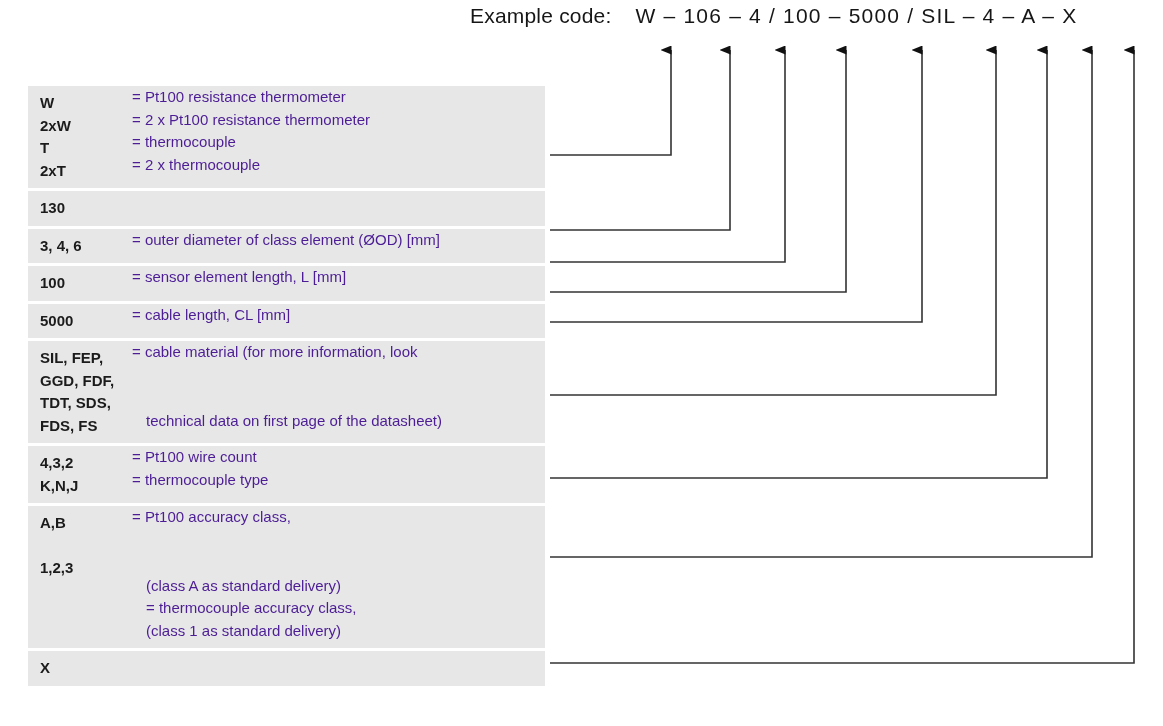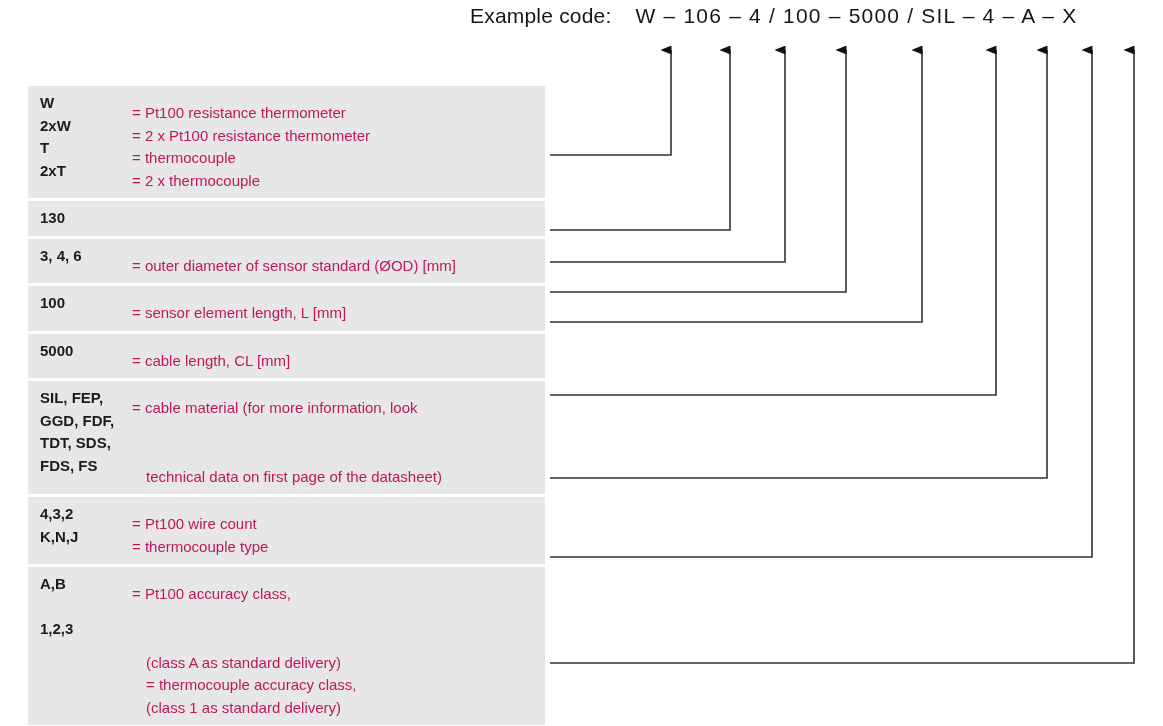--- a/index.html
+++ b/index.html
@@ -57,25 +57,25 @@
     padding: 6px 0 6px 12px;
     box-sizing: border-box;
     font-size: 15px;
     line-height: 22.5px;
     font-weight: 600;
     color: #1b1b1b;
     white-space: pre-line;
   }
   .desc-col {
     flex: 1 1 auto;
-    padding: 16px 8px 6px 0;
+    padding: 0 8px 6px 0;
     box-sizing: border-box;
     font-size: 15px;
     line-height: 22.5px;
-    color: #be185d;
+    color: #4c1d95;
     white-space: pre-line;
   }
   .desc-col .cont { display: block; padding-left: 14px; margin-top: 46px; }
 
   
   .write-lines {
     padding-top: 10px;
     padding-bottom: 4px;
   }
   .write-line {
@@ -112,21 +112,21 @@
         <div class="desc-col"><span>= Pt100 resistance thermometer
 = 2 x Pt100 resistance thermometer
 = thermocouple
 = 2 x thermocouple</span></div>
       </div>
       <div class="legend-row">
         <div class="code-col">130</div>
       </div>
       <div class="legend-row">
         <div class="code-col">3, 4, 6</div>
-        <div class="desc-col"><span>= outer diameter of sensor standard (ØOD) [mm]</span></div>
+        <div class="desc-col"><span>= outer diameter of class element (ØOD) [mm]</span></div>
       </div>
       <div class="legend-row">
         <div class="code-col">100</div>
         <div class="desc-col"><span>= sensor element length, L [mm]</span></div>
       </div>
       <div class="legend-row">
         <div class="code-col">5000</div>
         <div class="desc-col"><span>= cable length, CL [mm]</span></div>
       </div>
       <div class="legend-row">

